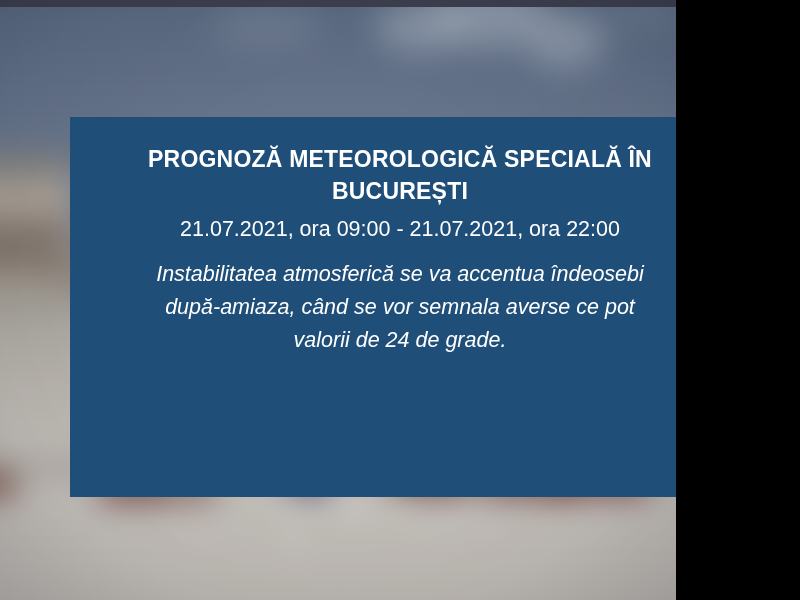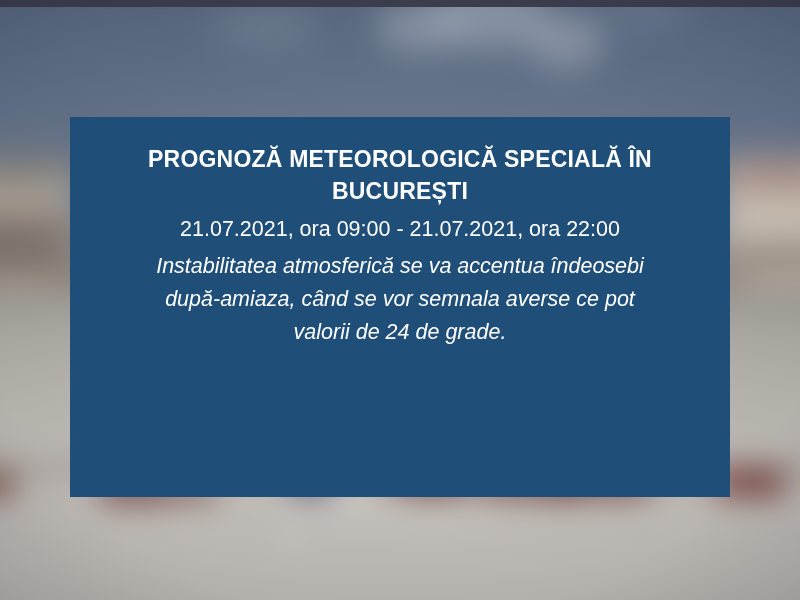--- a/index.html
+++ b/index.html
@@ -7,21 +7,21 @@
     margin: 0;
     padding: 0;
     background: #000;
   }
   body {
     font-family: "Liberation Sans", sans-serif;
   }
 
   .screenshot {
     position: relative;
-    width: 800px;
+    width: 676px;
     height: 600px;
     overflow: hidden;
     background: #ec4899;
   }
 
   
   .bg {
     position: absolute;
     inset: 0;
     overflow: hidden;
@@ -213,21 +213,21 @@
     font-weight: normal;
   }
   .panel-body .line {
     display: block;
     white-space: nowrap;
     font-style: italic;
   }
   .valid-interval {
     display: block;
     white-space: nowrap;
-    margin-bottom: 4px;
+    margin-bottom: 12px;
   }
 </style>
 </head>
 <body>
 
 <div class="screenshot">
 
   <div class="bg">
     <div class="bg-layer">
       <div class="sky"></div>

